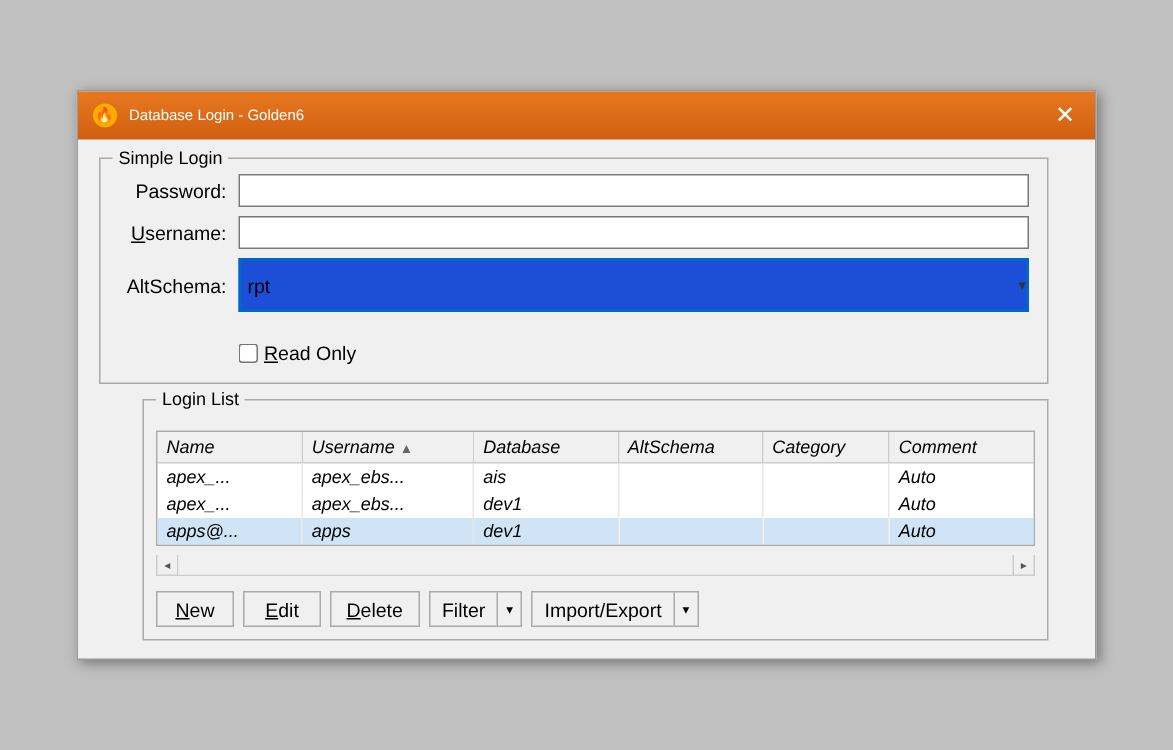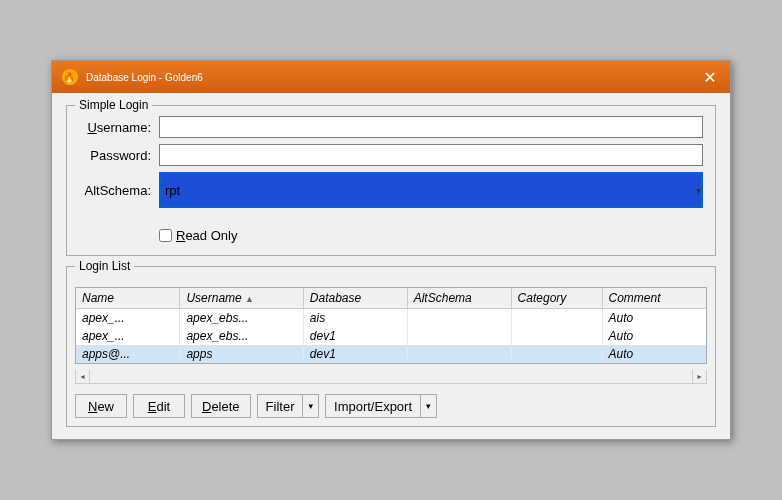--- a/index.html
+++ b/index.html
@@ -55,21 +55,21 @@
       background: none;
       border: none;
       color: white;
       font-size: 16px;
       cursor: pointer;
       display: flex;
       align-items: center;
       justify-content: center;
     }
     .content {
-      padding: 12px 14px 12px 14px;
+      padding: 12px 31px 12px 14px;
       display: flex;
       gap: 12px;
       justify-content: center;
     }
     .left-panel {
       flex: 1;
     }
     .right-panel {
       width: 90px;
       display: flex;
@@ -141,20 +141,21 @@
       margin-left: 80px;
       margin-top: 20px;
     }
     .checkbox-row input[type=checkbox] {
       margin-right: 4px;
     }
     .login-list-section {
       border: 1px solid #aaa;
       position: relative;
       padding-top: 14px;
+      margin-left: 29px;
     }
     .login-list-label {
       position: absolute;
       top: -8px;
       left: 8px;
       background: #f0f0f0;
       padding: 0 4px;
       font-size: 12px;
     }
     .table-wrapper {
@@ -303,26 +304,26 @@
     <button class="titlebar-close">✕</button>
   </div>
 
   <div class="content">
 
     <div class="left-panel">
 
       <div class="group-box">
         <span class="group-box-label">Simple Login</span>
         <div class="form-row">
+          <label class="form-label">Password:</label>
+          <input class="form-input" type="password" value="" style="">
+        </div>
+        <div class="form-row">
           <label class="form-label"><u>U</u>sername:</label>
           <input class="form-input" type="text" value="" style="">
-        </div>
-        <div class="form-row">
-          <label class="form-label">Password:</label>
-          <input class="form-input" type="password" value="" style="">
         </div>
         <div class="form-row">
           <label class="form-label">AltSchema:</label>
           <div class="database-select-wrapper">
             <select class="database-select">
               <option>rpt</option>
             </select>
             <span class="select-arrow">▾</span>
           </div>
         </div>

